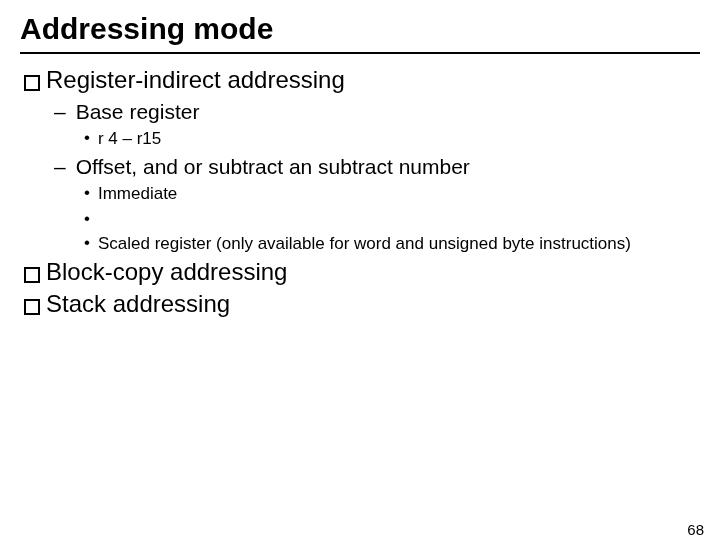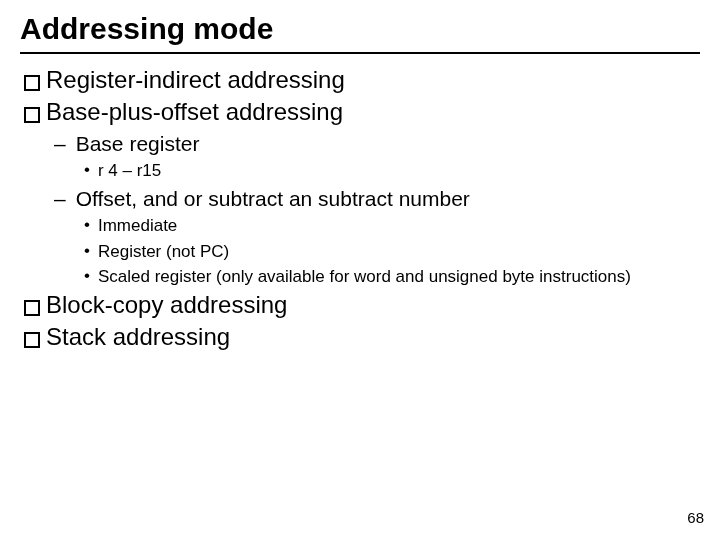--- a/index.html
+++ b/index.html
@@ -6,35 +6,31 @@
   html, body { width: 720px; height: 540px; background: #fff; font-family: Arial, Helvetica, sans-serif; color: #000; }
   .slide { width: 720px; height: 540px; position: relative; padding: 12px 20px 24px 20px; }
   .title { font-size: 30px; font-weight: 700; padding-bottom: 6px; border-bottom: 2px solid #000; margin-bottom: 12px; }
   .lvl1 { font-size: 24px; margin: 4px 0 4px 4px; display: flex; align-items: center; }
   .lvl1 .bullet { width: 16px; height: 16px; border: 2px solid #000; margin-right: 6px; margin-top: 6px; flex: 0 0 auto; }
   .lvl2 { font-size: 21px; margin: 6px 0 4px 34px; display: flex; align-items: flex-start; }
   .lvl2 .dash { margin-right: 10px; }
   .lvl3 { font-size: 17px; margin: 4px 0 2px 64px; display: flex; align-items: flex-start; }
   .lvl3 .dot { margin-right: 8px; }
   .lvl3 .txt { max-width: 560px; line-height: 1.25; }
-  .pagenum { position: absolute; right: 16px; bottom: 14px; font-size: 15px; }
+  .pagenum { position: absolute; right: 16px; bottom: 2px; font-size: 15px; }
 </style>
 </head>
 <body>
 
 <div class="slide">
   <div class="title">Addressing mode</div>
 
   <div class="lvl1">
     <span class="bullet"></span>
     <span>Register-indirect addressing</span>
-  </div>
-  <div class="lvl1">
-    <span class="bullet"></span>
-    <span>Base-plus-offset addressing</span>
   </div>
 
   <div class="lvl2">
     <span class="dash">–</span>
     <span>Base register</span>
   </div>
   <div class="lvl3">
     <span class="dot">•</span>
     <span class="txt">r 4 – r15</span>
   </div>
@@ -42,21 +38,20 @@
   <div class="lvl2">
     <span class="dash">–</span>
     <span>Offset, and or subtract an subtract number</span>
   </div>
   <div class="lvl3">
     <span class="dot">•</span>
     <span class="txt">Immediate</span>
   </div>
   <div class="lvl3">
     <span class="dot">•</span>
-    <span class="txt">Register (not PC)</span>
   </div>
   <div class="lvl3">
     <span class="dot">•</span>
     <span class="txt">Scaled register (only available for word and unsigned byte instructions)</span>
   </div>
 
   <div class="lvl1">
     <span class="bullet"></span>
     <span>Block-copy addressing</span>
   </div>

